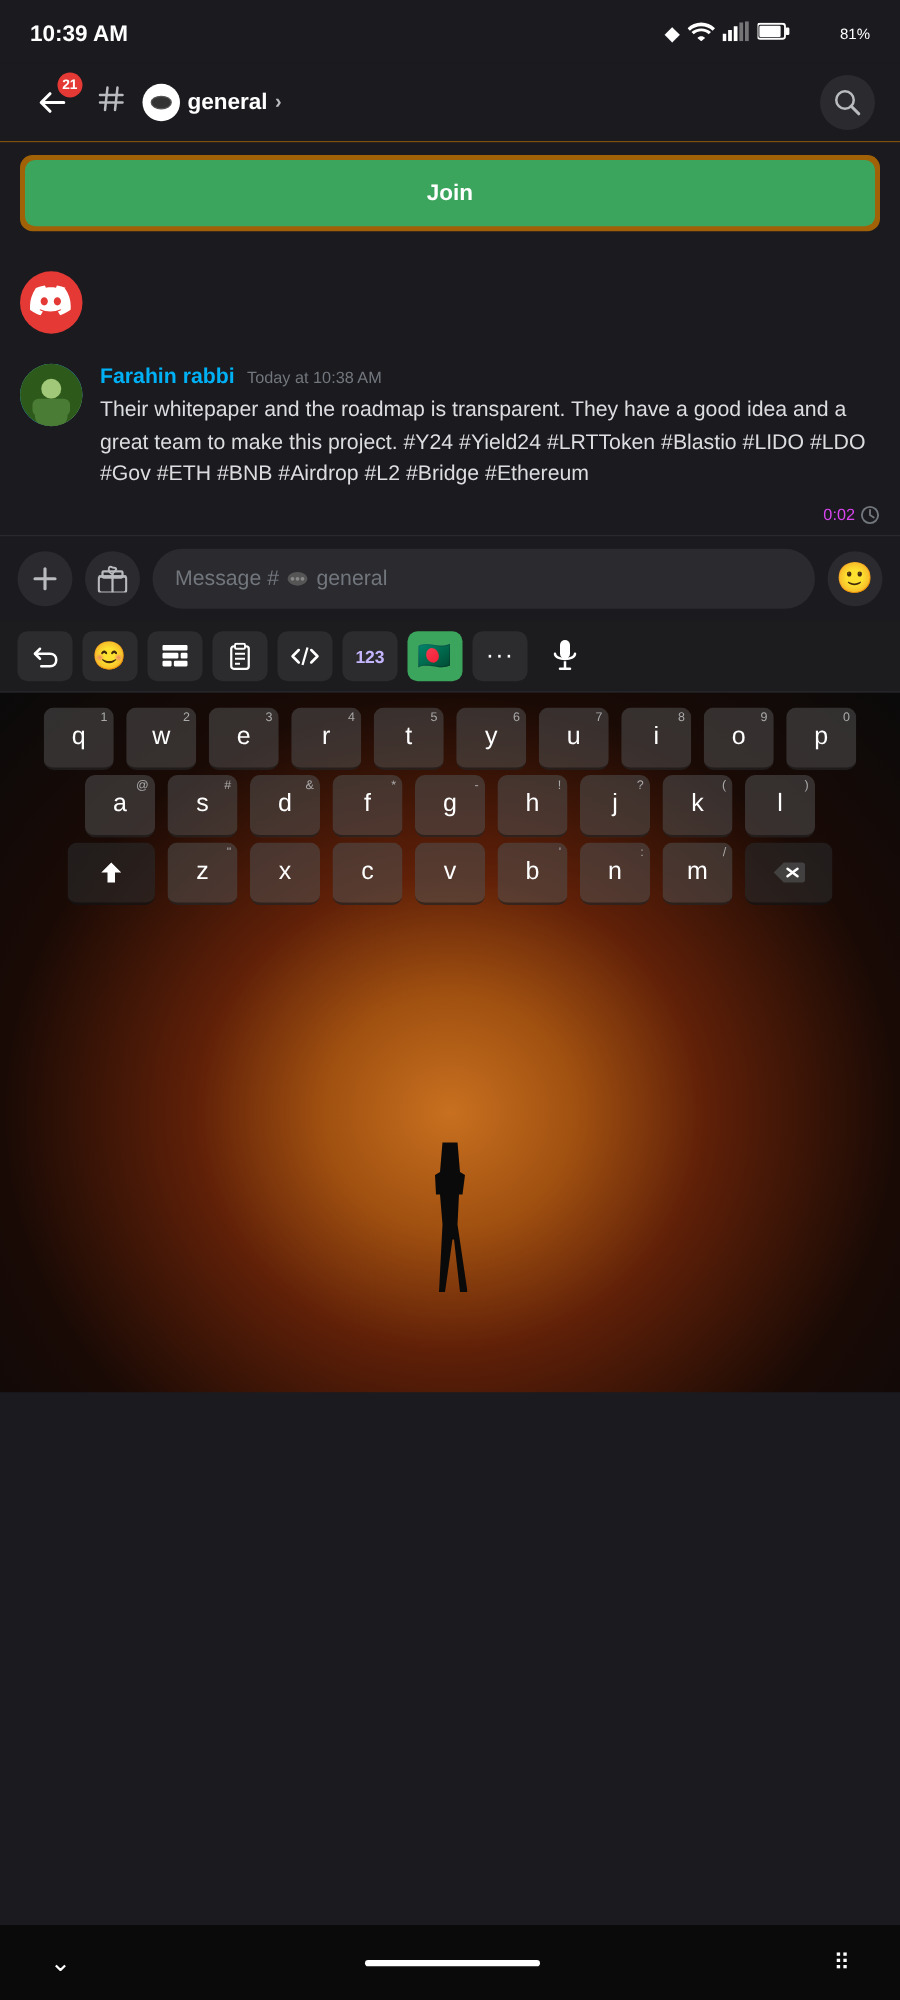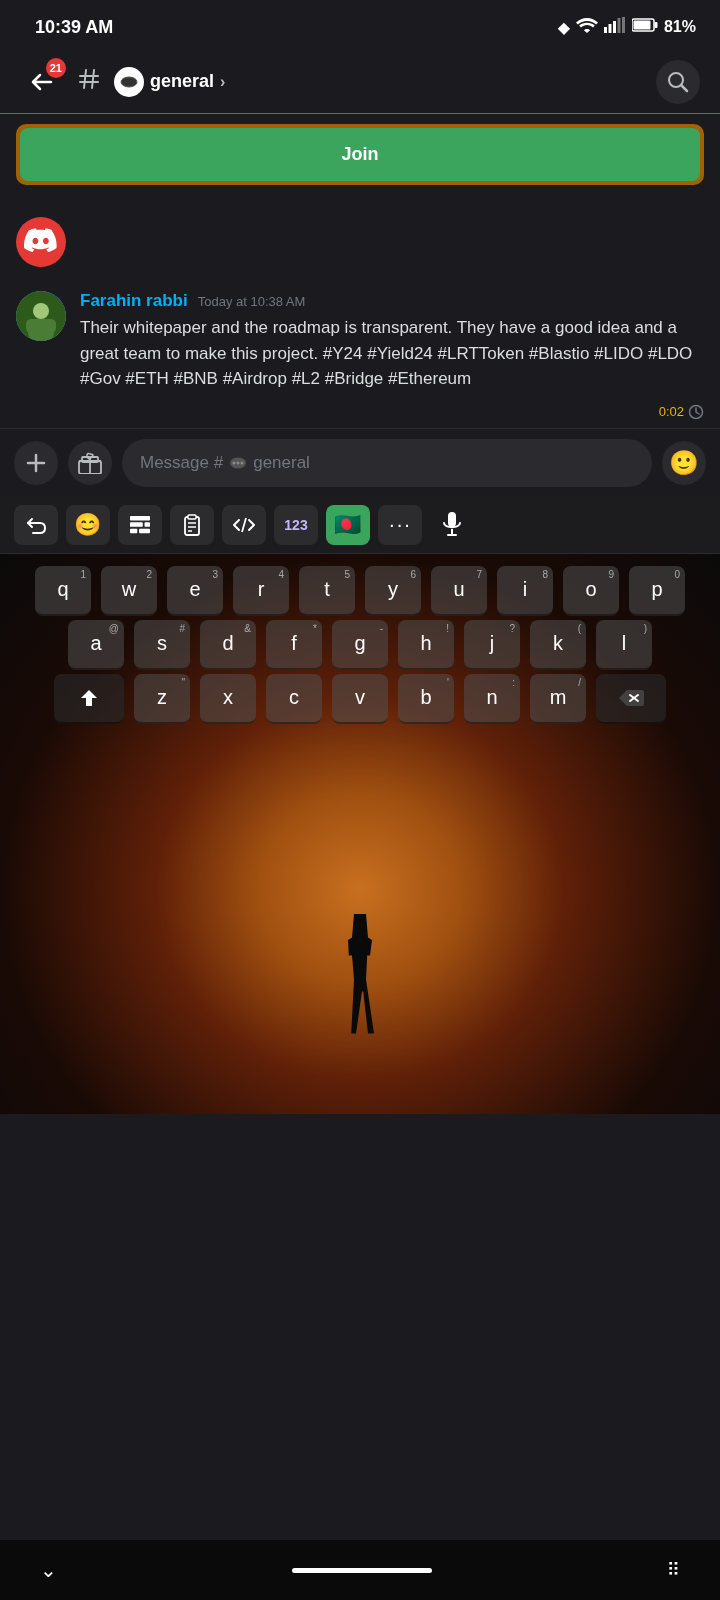--- a/index.html
+++ b/index.html
@@ -20,30 +20,29 @@
       justify-content: space-between;
       align-items: center;
       padding: 10px 24px 6px 24px;
       background: #1a1a1f;
       height: 50px;
     }
     .status-time {
       font-size: 18px;
       font-weight: 600;
       color: #fff;
-      margin-left: 11px;
     }
     .status-icons {
       display: flex;
       align-items: center;
       gap: 6px;
       font-size: 16px;
       color: #fff;
     }
-    .battery-text { font-size: 16px; font-weight: 700; }
+    .battery-text { font-size: 12px; font-weight: 400; margin-left: 34px; }
 
     
     .header {
       display: flex;
       align-items: center;
       justify-content: space-between;
       padding: 10px 20px;
       background: #1a1a1f;
       height: 64px;
       border-bottom: 1px solid #a16207;
@@ -193,21 +192,21 @@
       color: #72767d;
     }
     .message-text {
       font-size: 17px;
       color: #dcddde;
       line-height: 1.5;
     }
     .message-time-right {
       text-align: right;
       font-size: 13px;
-      color: #eab308;
+      color: #d946ef;
       padding-right: 16px;
       padding-bottom: 8px;
       display: flex;
       align-items: center;
       justify-content: flex-end;
       gap: 4px;
     }
 
     
     .message-input-area {

